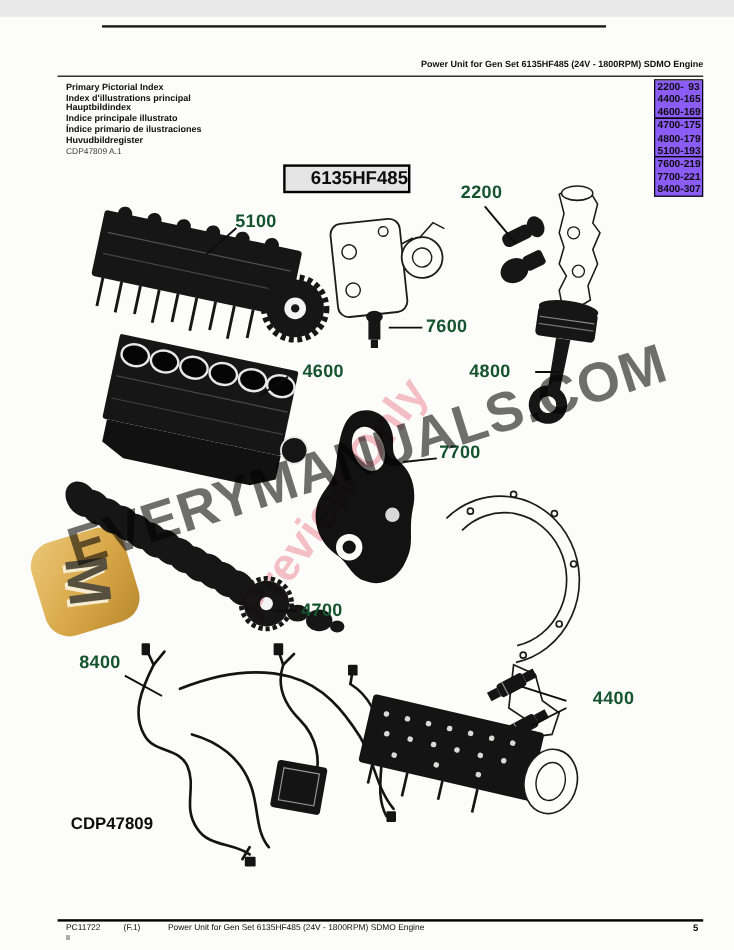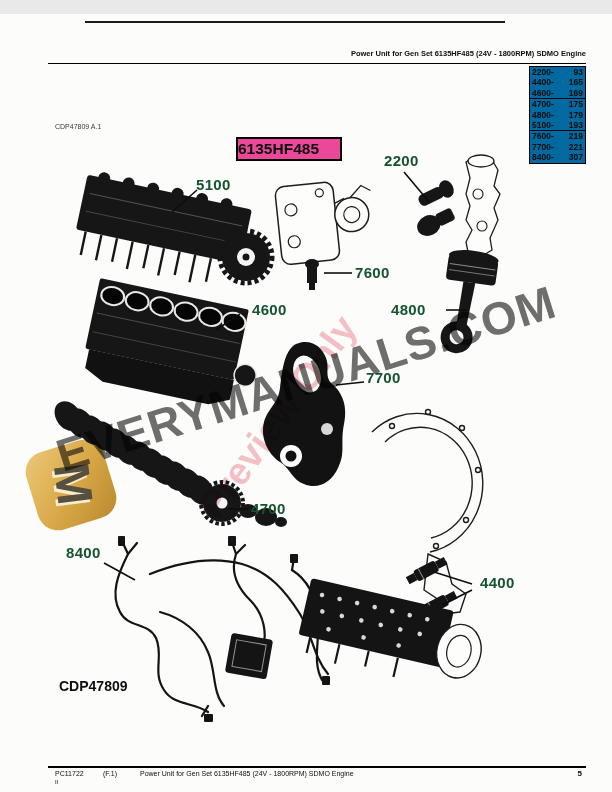--- a/index.html
+++ b/index.html
@@ -9,26 +9,26 @@
     font-family:"Liberation Sans","DejaVu Sans",sans-serif;color:#0d0d0d;
   }
   .abs{position:absolute;}
   
   .scan-line{left:85px;top:7px;width:420px;height:2px;background:#1b1b1b;}
   .hdr-title{right:26px;top:35px;width:340px;text-align:right;font-size:7.5px;font-weight:bold;}
   .hdr-rule{left:48px;top:49px;width:538px;height:1px;background:#000;}
   .pict-index{left:55px;top:55px;font-size:7.5px;font-weight:bold;line-height:8.7px;}
   .doc-ref{left:55px;top:109px;font-size:7px;color:#3a3a3a;}
   
-  .idx-table{right:26px;top:53px;width:57px;z-index:3;background:#0369a1;text-align:right;}
+  .idx-table{right:26px;top:53px;width:41px;z-index:3;background:#8b5cf6;text-align:right;}
   .idx-group{border:1px solid #000;margin-top:-1px;}
   .idx-row{display:flex;justify-content:space-between;padding:0 2px;font-size:8.5px;font-weight:bold;line-height:10.4px;}
   
   .model-box{left:236px;top:123px;width:102px;height:20px;border:2px solid #000;
-    text-align:left;font-size:15.5px;font-weight:bold;line-height:20px;background:#ec4899;z-index:3;}
+    text-align:right;font-size:15.5px;font-weight:bold;line-height:20px;background:#e5e5e5;z-index:3;}
   
   .callout{position:absolute;font-size:15px;font-weight:bold;z-index:3;color:#14532d;letter-spacing:.3px;}
   .fig-ref{left:59px;top:664px;font-size:14px;font-weight:bold;z-index:3;}
   
   .ftr-rule{left:48px;top:752px;width:538px;height:1.5px;background:#000;}
   .ftr-doc{left:55px;top:756px;font-size:7px;}
   .ftr-rev{left:103px;top:756px;font-size:7px;}
   .ftr-title{left:140px;top:756px;font-size:7px;}
   .ftr-page{right:30px;top:755px;font-size:8px;font-weight:bold;}
   .ftr-note{left:55px;top:765px;font-size:6px;}
@@ -45,20 +45,28 @@
 </head>
 <body>
 
 <div class="page">
 
   <div class="abs scan-line"></div>
 
   <div class="abs hdr-title">Power Unit for Gen Set 6135HF485 (24V - 1800RPM) SDMO Engine</div>
   <div class="abs hdr-rule"></div>
 
+  <div class="abs pict-index">
+    <div>Primary Pictorial Index</div>
+    <div>Index d'illustrations principal</div>
+    <div>Hauptbildindex</div>
+    <div>Indice principale illustrato</div>
+    <div>Índice primario de ilustraciones</div>
+    <div>Huvudbildregister</div>
+  </div>
 
   <div class="abs doc-ref">CDP47809 A.1</div>
 
   <div class="abs idx-table">
     <div class="idx-group">
       <div class="idx-row">
           <span>2200-</span>
           <span>93</span>
         </div>
       <div class="idx-row">
@@ -321,21 +329,21 @@
   </svg>
 
   <div class="callout" style="left:196px;top:162px;">5100</div>
   <div class="callout" style="left:384px;top:138px;">2200</div>
   <div class="callout" style="left:355px;top:250px;">7600</div>
   <div class="callout" style="left:252px;top:287px;">4600</div>
   <div class="callout" style="left:391px;top:287px;">4800</div>
   <div class="callout" style="left:366px;top:355px;">7700</div>
   <div class="callout" style="left:251px;top:486px;text-align:center;">4700</div>
   <div class="callout" style="left:66px;top:530px;">8400</div>
-  <div class="callout" style="left:480px;top:560px;">4400</div>
+  <div class="callout" style="left:494px;top:560px;">4400</div>
 
   <div class="abs fig-ref">CDP47809</div>
 
   <div class="abs wm-site">EVERYMANUALS.COM</div>
   <div class="abs wm-preview">Preview Only</div>
 
   <div class="abs ftr-rule"></div>
   <div class="abs ftr-doc">PC11722</div>
   <div class="abs ftr-rev">(F.1)</div>
   <div class="abs ftr-title">Power Unit for Gen Set 6135HF485 (24V - 1800RPM) SDMO Engine</div>

